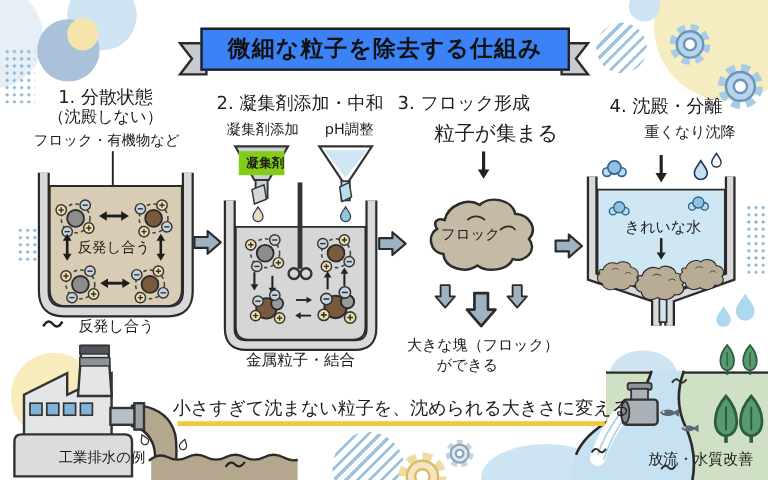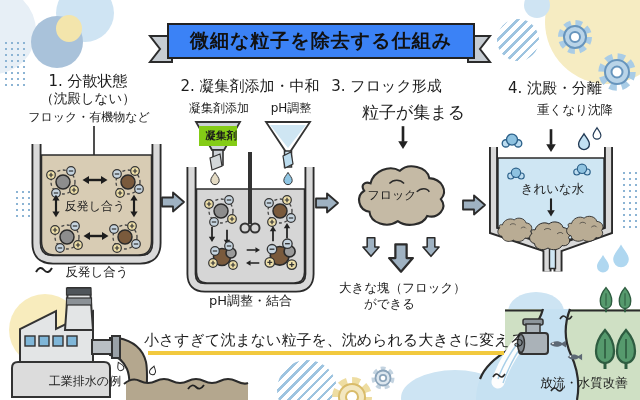--- a/index.html
+++ b/index.html
@@ -274,21 +274,21 @@
 <div class="t" style="left:10px;top:111px;width:158px;font-size:12px;">フロック・有機物など</div>
 <div class="t" style="left:61px;top:200px;width:68px;font-size:12px;">反発し合う</div>
 <div class="t" style="left:52px;top:265px;width:90px;font-size:12.5px;">反発し合う</div>
 
 <div class="t" style="left:170px;top:78px;width:160px;font-size:15px;text-align:center;">2. 凝集剤添加・中和</div>
 <div class="t" style="left:183px;top:102px;width:72px;font-size:12px;">凝集剤添加</div>
 <div class="t" style="left:260px;top:102px;width:62px;font-size:12px;">pH調整</div>
 <div id="funnel-label">
     <span>凝集剤</span>
   </div>
-<div class="t" style="left:178px;top:294px;width:145px;font-size:13px;">pH調整・結合</div>
+<div class="t" style="left:178px;top:294px;width:145px;font-size:13px;">金属粒子・結合</div>
 
 <div class="t" style="left:324px;top:78px;width:125px;font-size:15px;">3. フロック形成</div>
 <div class="t" style="left:356px;top:103px;width:115px;font-size:17px;">粒子が集まる</div>
 <div class="t" style="left:362px;top:189px;width:60px;font-size:12px;">フロック</div>
 <div class="t" style="left:335px;top:281px;width:135px;font-size:12.5px;">大きな塊（フロック）</div>
 <div class="t" style="left:322px;top:297px;width:135px;font-size:12.5px;">ができる</div>
 
 <div class="t" style="left:495px;top:80px;width:120px;font-size:15px;">4. 沈殿・分離</div>
 <div class="t" style="left:498px;top:103px;width:115px;font-size:12.5px;text-align:right;">重くなり沈降</div>
 <div class="t" style="left:505px;top:182px;width:95px;font-size:12.5px;">きれいな水</div>

